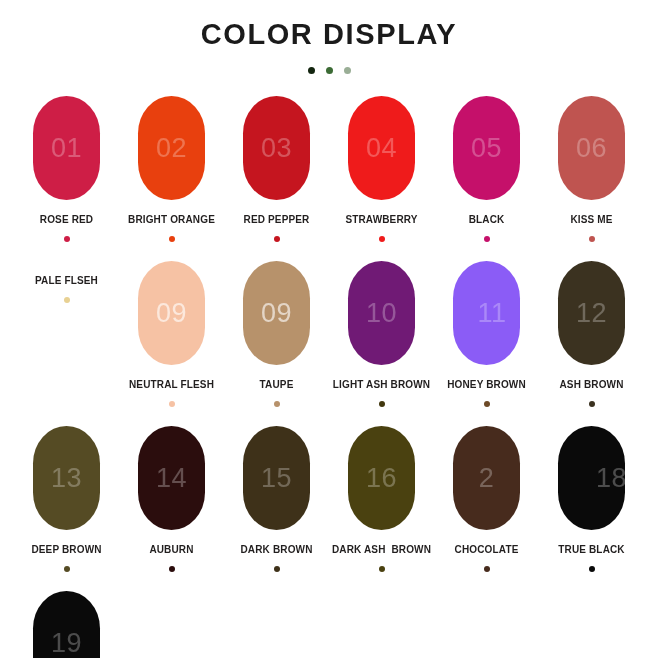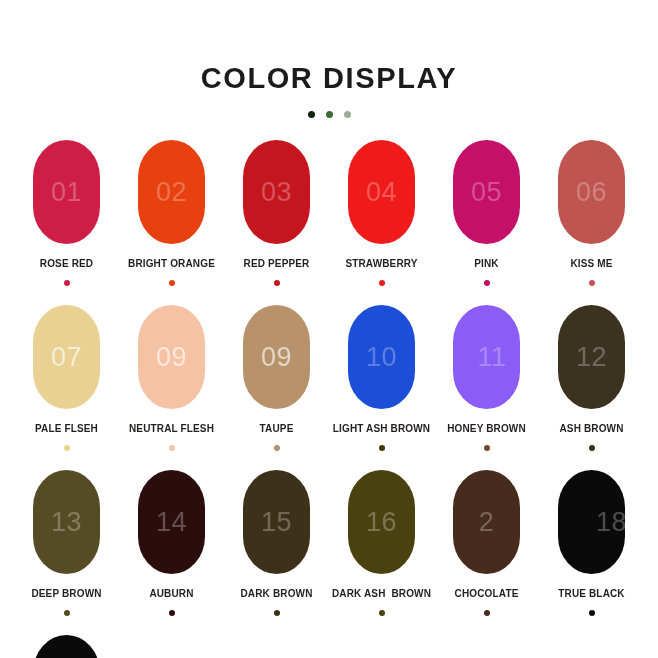--- a/index.html
+++ b/index.html
@@ -17,21 +17,21 @@
   .page {
     position: relative;
     width: 658px;
     height: 658px;
     background: #ffffff;
     box-sizing: border-box;
   }
 
   
   .header {
-    padding-top: 64px;
+    padding-top: 20px;
     text-align: center;
   }
   .page-title {
     font-size: 29px;
     font-weight: bold;
     letter-spacing: 1.6px;
     color: #1b1b1b;
     line-height: 1;
     margin: 0;
     font-family: "Liberation Sans", sans-serif;
@@ -156,53 +156,50 @@
         <div class="swatch-chip dark-chip" style="background: rgb(239, 27, 27);">
           <span class="swatch-number">04</span>
         </div>
         <div class="swatch-label">STRAWBERRY</div>
         <span class="swatch-dot" style="background: rgb(239, 27, 27);"></span>
       </div>
       <div class="swatch-cell">
         <div class="swatch-chip dark-chip" style="background: rgb(197, 16, 106);">
           <span class="swatch-number">05</span>
         </div>
-        <div class="swatch-label">PINK</div>
+        <div class="swatch-label">BLACK</div>
         <span class="swatch-dot" style="background: rgb(197, 16, 106);"></span>
       </div>
       <div class="swatch-cell">
         <div class="swatch-chip dark-chip" style="background: rgb(191, 84, 80);">
           <span class="swatch-number">06</span>
         </div>
         <div class="swatch-label">KISS ME</div>
         <span class="swatch-dot" style="background: rgb(191, 84, 80);"></span>
       </div>
       <div class="swatch-cell">
-        <div class="swatch-chip light-chip" style="background: rgb(232, 209, 147);">
-          <span class="swatch-number">07</span>
-        </div>
         <div class="swatch-label">PALE FLSEH</div>
         <span class="swatch-dot" style="background: rgb(232, 209, 147);"></span>
       </div>
       <div class="swatch-cell">
         <div class="swatch-chip light-chip" style="background: rgb(246, 194, 164);">
           <span class="swatch-number">09</span>
         </div>
         <div class="swatch-label">NEUTRAL FLESH</div>
         <span class="swatch-dot" style="background: rgb(246, 194, 164);"></span>
       </div>
       <div class="swatch-cell">
         <div class="swatch-chip light-chip" style="background: rgb(183, 146, 107);">
           <span class="swatch-number">09</span>
         </div>
         <div class="swatch-label">TAUPE</div>
         <span class="swatch-dot" style="background: rgb(183, 146, 107);"></span>
       </div>
       <div class="swatch-cell">
-        <div class="swatch-chip dark-chip" style="background: #1d4ed8; text-align: center;">
+        <div class="swatch-chip dark-chip" style="background: #701a75; text-align: center;">
           <span class="swatch-number">10</span>
         </div>
         <div class="swatch-label">LIGHT ASH BROWN</div>
         <span class="swatch-dot" style="background: rgb(66, 56, 15);"></span>
       </div>
       <div class="swatch-cell">
         <div class="swatch-chip dark-chip" style="background: #8b5cf6; padding-left: 11px;">
           <span class="swatch-number">11</span>
         </div>
         <div class="swatch-label">HONEY BROWN</div>

